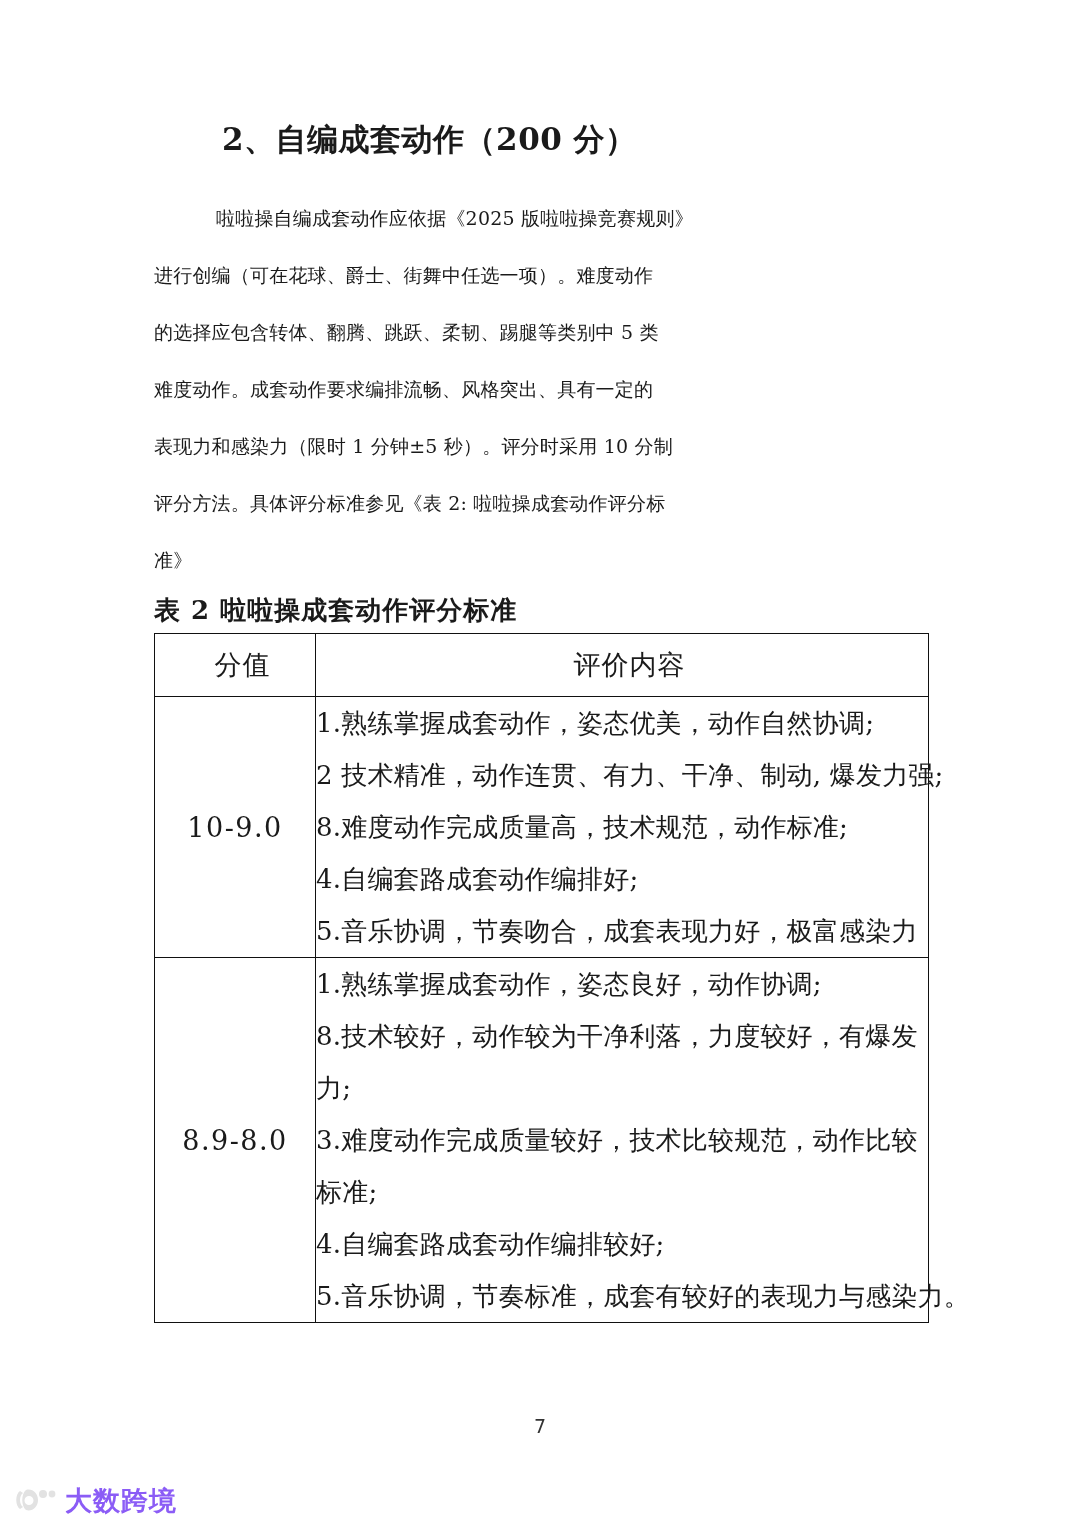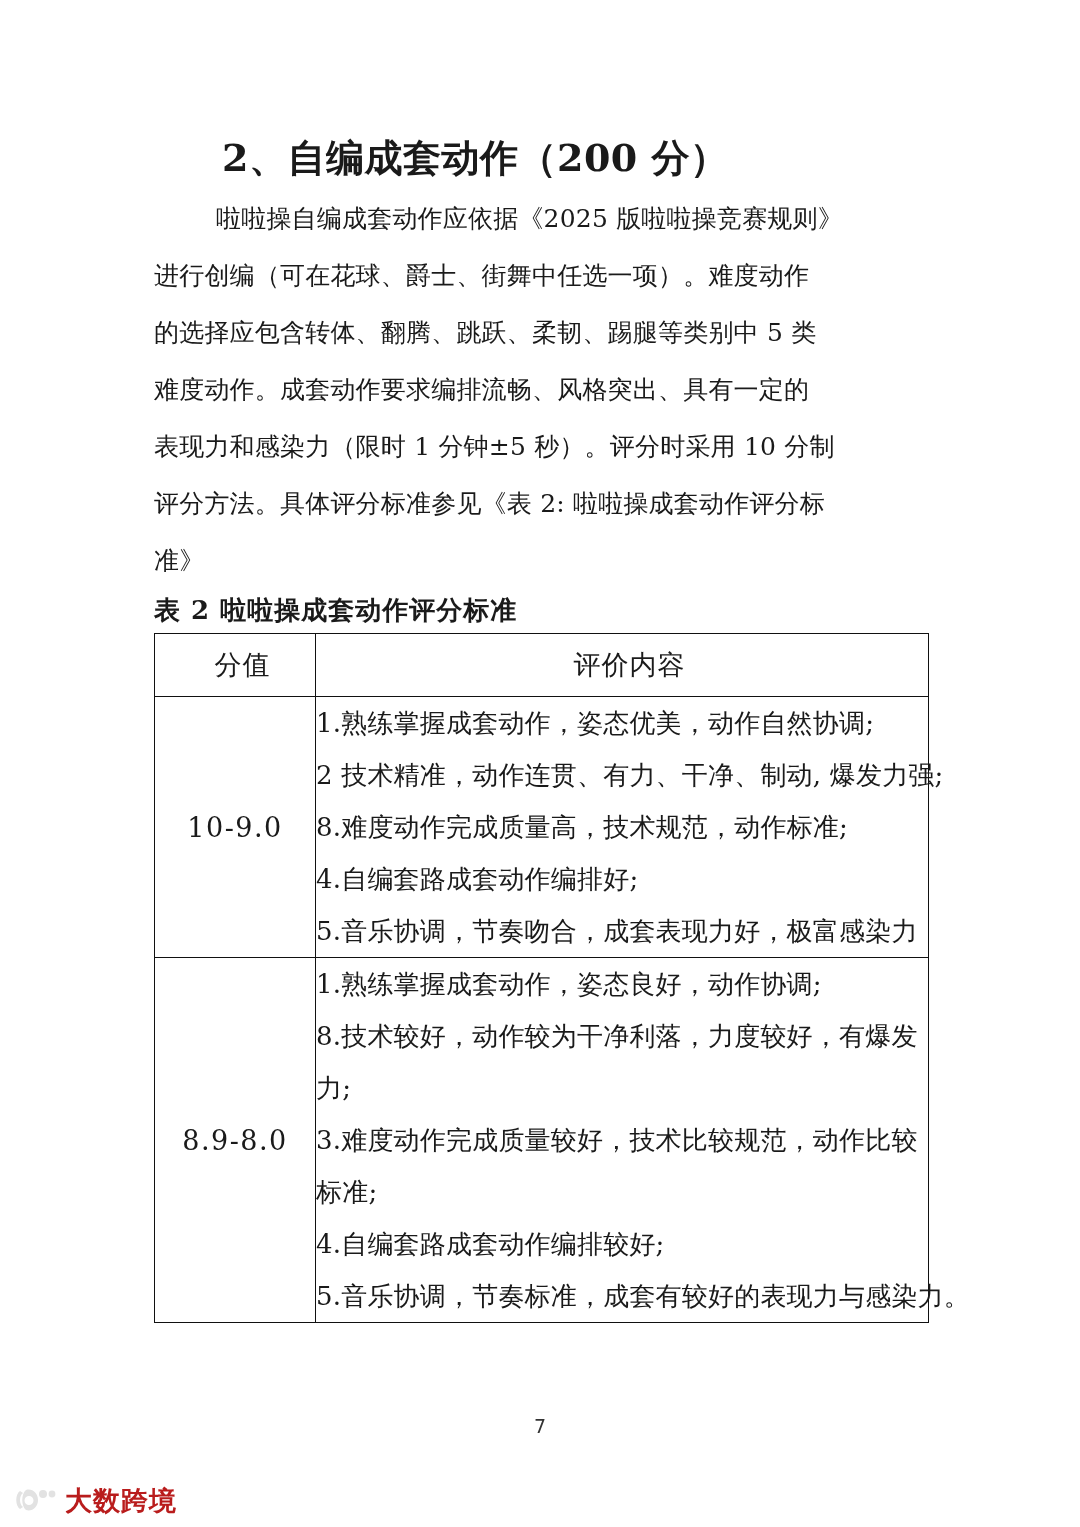--- a/index.html
+++ b/index.html
@@ -23,40 +23,40 @@
     position: absolute;
     left: 154px;
     top: 0;
     width: 774px;
   }
 
   
   .section-heading {
     margin: 0;
     padding: 0;
-    font-size: 38px;
+    font-size: 31px;
     font-weight: bold;
     letter-spacing: 0.5px;
     line-height: 1.2;
     position: absolute;
     left: 68px;
-    top: 135px;
+    top: 121px;
     white-space: nowrap;
     font-family: "DejaVu Serif", "Liberation Serif", serif;
   }
 
   
   .body-par {
     position: absolute;
     left: 0;
     top: 190px;
     width: 780px;
   }
   .par-line {
-    font-size: 25px;
+    font-size: 19px;
     line-height: 57px;
     height: 57px;
     white-space: nowrap;
     letter-spacing: 0.2px;
   }
   .par-line.indent {
     padding-left: 62px;
   }
 
   
@@ -137,21 +137,21 @@
     opacity: 1;
   }
   .watermark .mark {
     width: 42px;
     height: 30px;
     display: block;
   }
   .watermark .wm-text {
     font-size: 27px;
     font-weight: bold;
-    color: #b91c1c;
+    color: #8b5cf6;
     font-family: "DejaVu Sans", "Liberation Sans", sans-serif;
     letter-spacing: 1px;
     line-height: 1;
   }
 </style>
 </head>
 <body>
 
 <div class="page">
   <div class="content">

